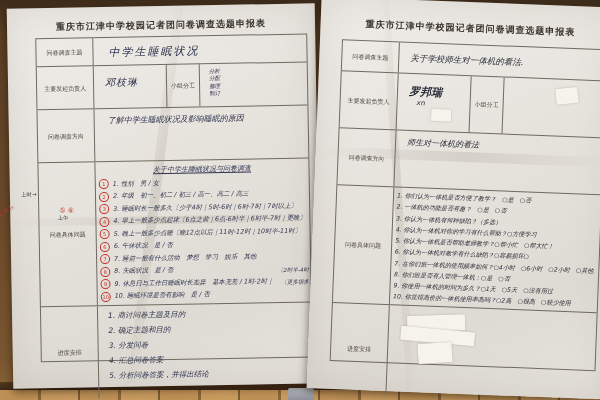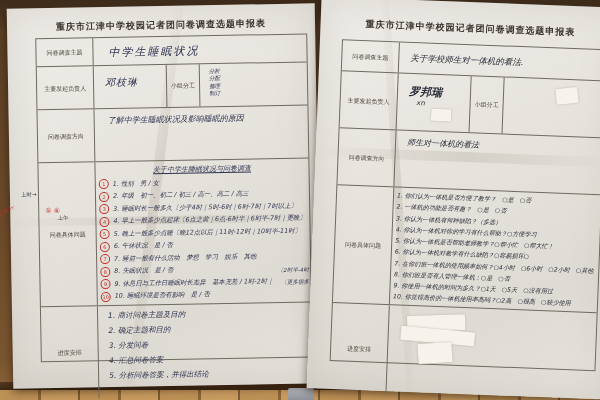--- a/index.html
+++ b/index.html
@@ -148,21 +148,21 @@
             <span class="circ">10</span>
             <span>10. 睡眠环境是否有影响　是 / 否</span>
           </div>
 
         <div class="annot hand" style="right:-4px;top:108px;color:#2f3350;">〔2时半-4时｜</div>
         <div class="annot hand" style="right:-4px;top:120px;color:#2f3350;">〔更多很多〕</div>
       </div>
 
       <div class="annot black" style="left:-18px;top:28px;">上时→</div>
       <div class="annot black" style="left:18px;top:52px;">上午</div>
-      <div class="annot red" style="left:6px;top:44px;font-size:7px;text-align:center;">⑤ ⑥</div>
+      <div class="annot red" style="left:20px;top:44px;font-size:7px;text-align:center;">⑤ ⑥</div>
       <div class="annot red" style="left:-26px;top:40px;transform:rotate(62deg);transform-origin:left top;width:10px;white-space:normal;line-height:1.3;">上学期 休息日 区别</div>
     </div>
 
     <div class="t-row" style="flex:0 0 92px;">
       <div class="t-label">进度安排</div>
       <div class="t-cell" style="padding-left:10px;">
         <div class="hand sched-line">1. 商讨问卷主题及目的</div>
         <div class="hand sched-line">2. 确定主题和目的</div>
         <div class="hand sched-line">3. 分发问卷</div>
         <div class="hand sched-line">4. 汇总问卷答案</div>

